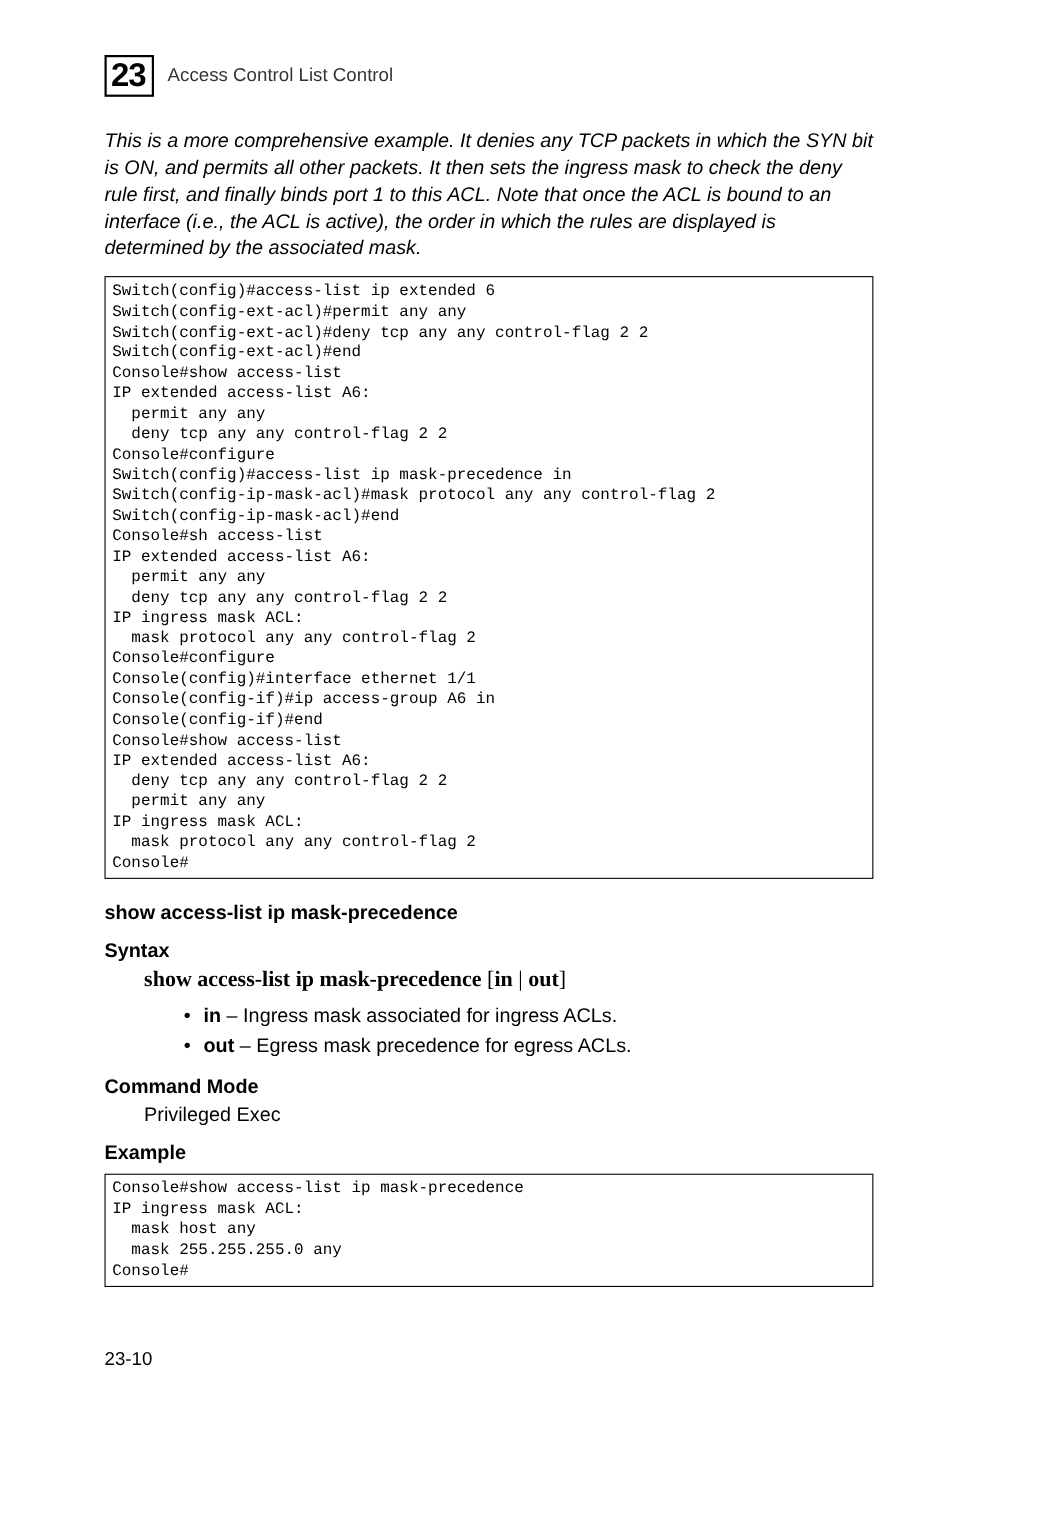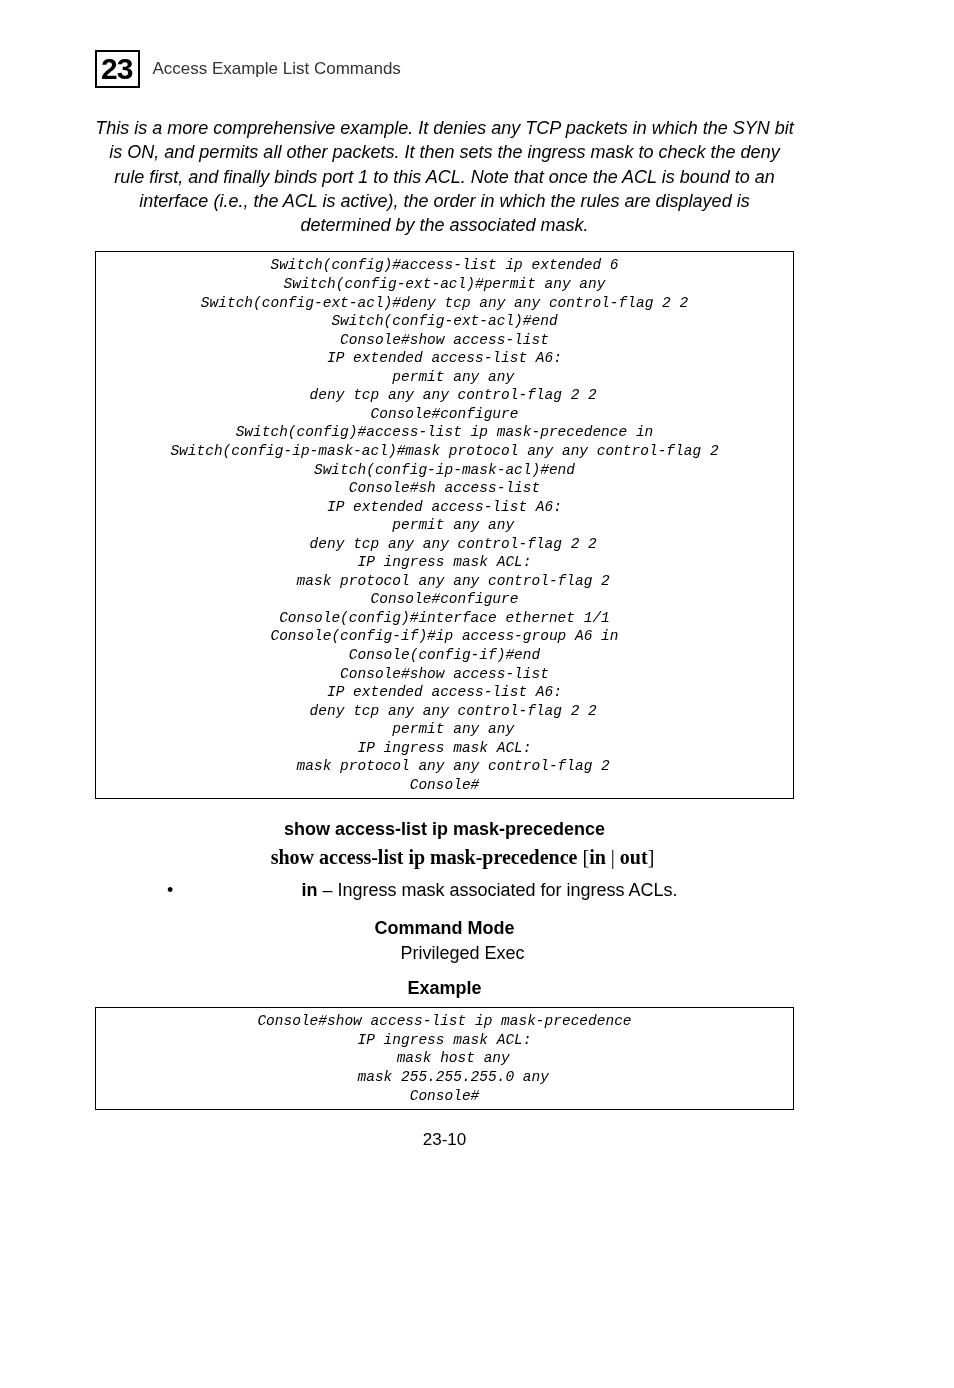--- a/index.html
+++ b/index.html
@@ -7,21 +7,20 @@
     padding: 0;
     font-family: Arial, Helvetica, sans-serif;
     background: #fff;
     color: #000;
     width: 954px;
   }
   .page {
     padding: 50px 70px 40px 95px;
     box-sizing: border-box;
     width: 864px;
-    text-align: center;
   }
   .hdr {
     display: flex;
     align-items: center;
     margin-bottom: 28px;
   }
   .chapnum-box {
     border: 2px solid #000;
     padding: 2px 6px 2px 4px;
     font-family: Arial, sans-serif;
@@ -43,21 +42,20 @@
   }
   .code-block {
     font-family: "Courier New", Courier, monospace;
     font-size: 14.5px;
     line-height: 1.28;
     border: 1px solid #000;
     padding: 4px 6px;
     white-space: pre;
     margin: 8px 0 20px 0;
     overflow: hidden;
-    font-style: italic;
   }
   .h-cmd {
     font-size: 18px;
     font-weight: bold;
     margin: 18px 0 6px 0;
   }
   .h-sub {
     font-size: 18px;
     font-weight: bold;
     margin: 14px 0 4px 0;
@@ -83,33 +81,33 @@
     content: "•";
     position: absolute;
     left: 0;
   }
   .indent-text {
     font-size: 18px;
     margin: 4px 0 4px 36px;
   }
   .footer {
     font-size: 17px;
-    margin-top: 20px;
+    margin-top: 56px;
   }
 </style>
 </head>
 <body>
 
 <div class="page">
 
   <div class="hdr">
     <div class="chapnum-box">
       <span>23</span>
     </div>
-    <span class="hdr-title">Access Example List Commands</span>
+    <span class="hdr-title">Access Control List Control</span>
   </div>
 
   <p class="body-para">This is a more comprehensive example. It denies any TCP packets in which the SYN bit is ON, and permits all other packets. It then sets the ingress mask to check the deny rule first, and finally binds port 1 to this ACL. Note that once the ACL is bound to an interface (i.e., the ACL is active), the order in which the rules are displayed is determined by the associated mask.</p>
 
   <div class="code-block">Switch(config)#access-list ip extended 6
 Switch(config-ext-acl)#permit any any
 Switch(config-ext-acl)#deny tcp any any control-flag 2 2
 Switch(config-ext-acl)#end
 Console#show access-list
 IP extended access-list A6:
@@ -132,26 +130,28 @@
 Console#show access-list
 IP extended access-list A6:
   deny tcp any any control-flag 2 2
   permit any any
 IP ingress mask ACL:
   mask protocol any any control-flag 2
 Console#</div>
 
   <div class="h-cmd">show access-list ip mask-precedence</div>
 
+  <div class="h-sub">Syntax</div>
   <div class="syntax-line">
     <b>show access-list ip mask-precedence</b><span> [</span><b>in</b><span> | </span><b>out</b><span>]</span>
   </div>
 
   <ul class="opts">
     <li><b>in</b><span> – Ingress mask associated for ingress ACLs.</span></li>
+    <li><b>out</b><span> – Egress mask precedence for egress ACLs.</span></li>
   </ul>
 
   <div class="h-sub">Command Mode</div>
   <div class="indent-text">Privileged Exec</div>
 
   <div class="h-sub">Example</div>
 
   <div class="code-block">Console#show access-list ip mask-precedence
 IP ingress mask ACL:
   mask host any

